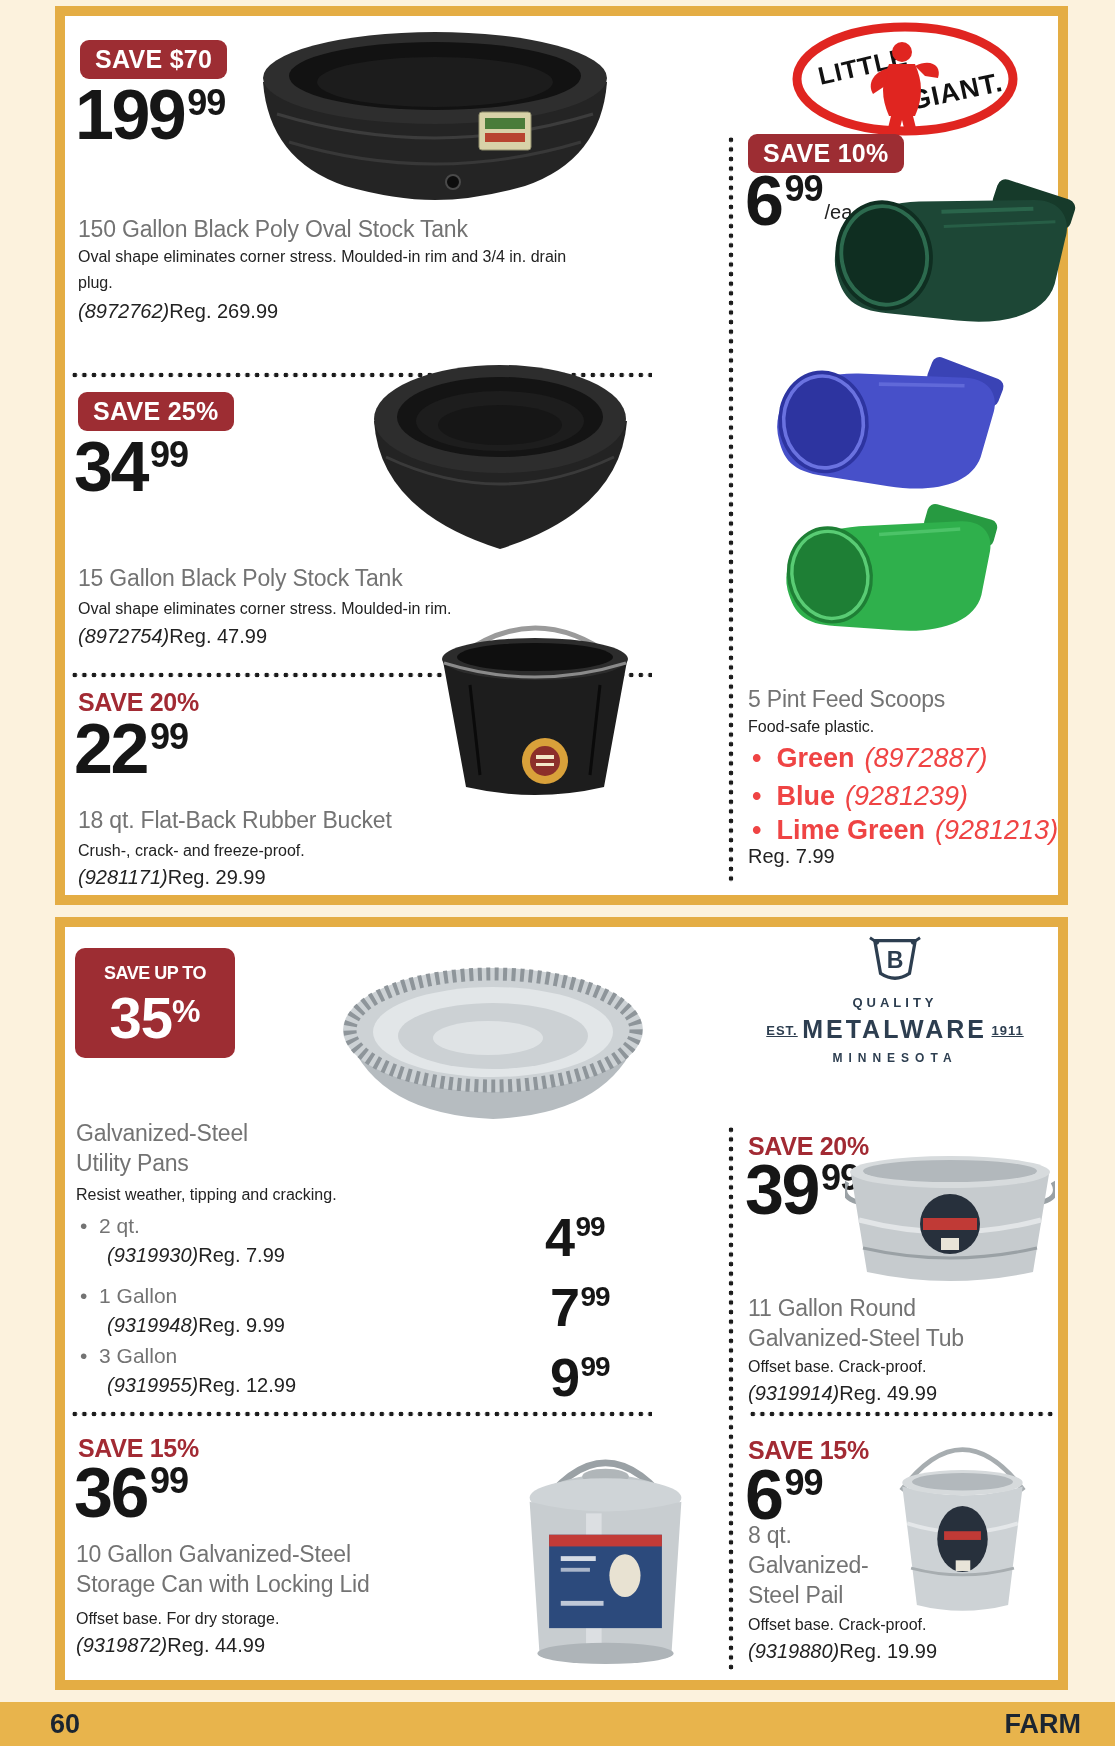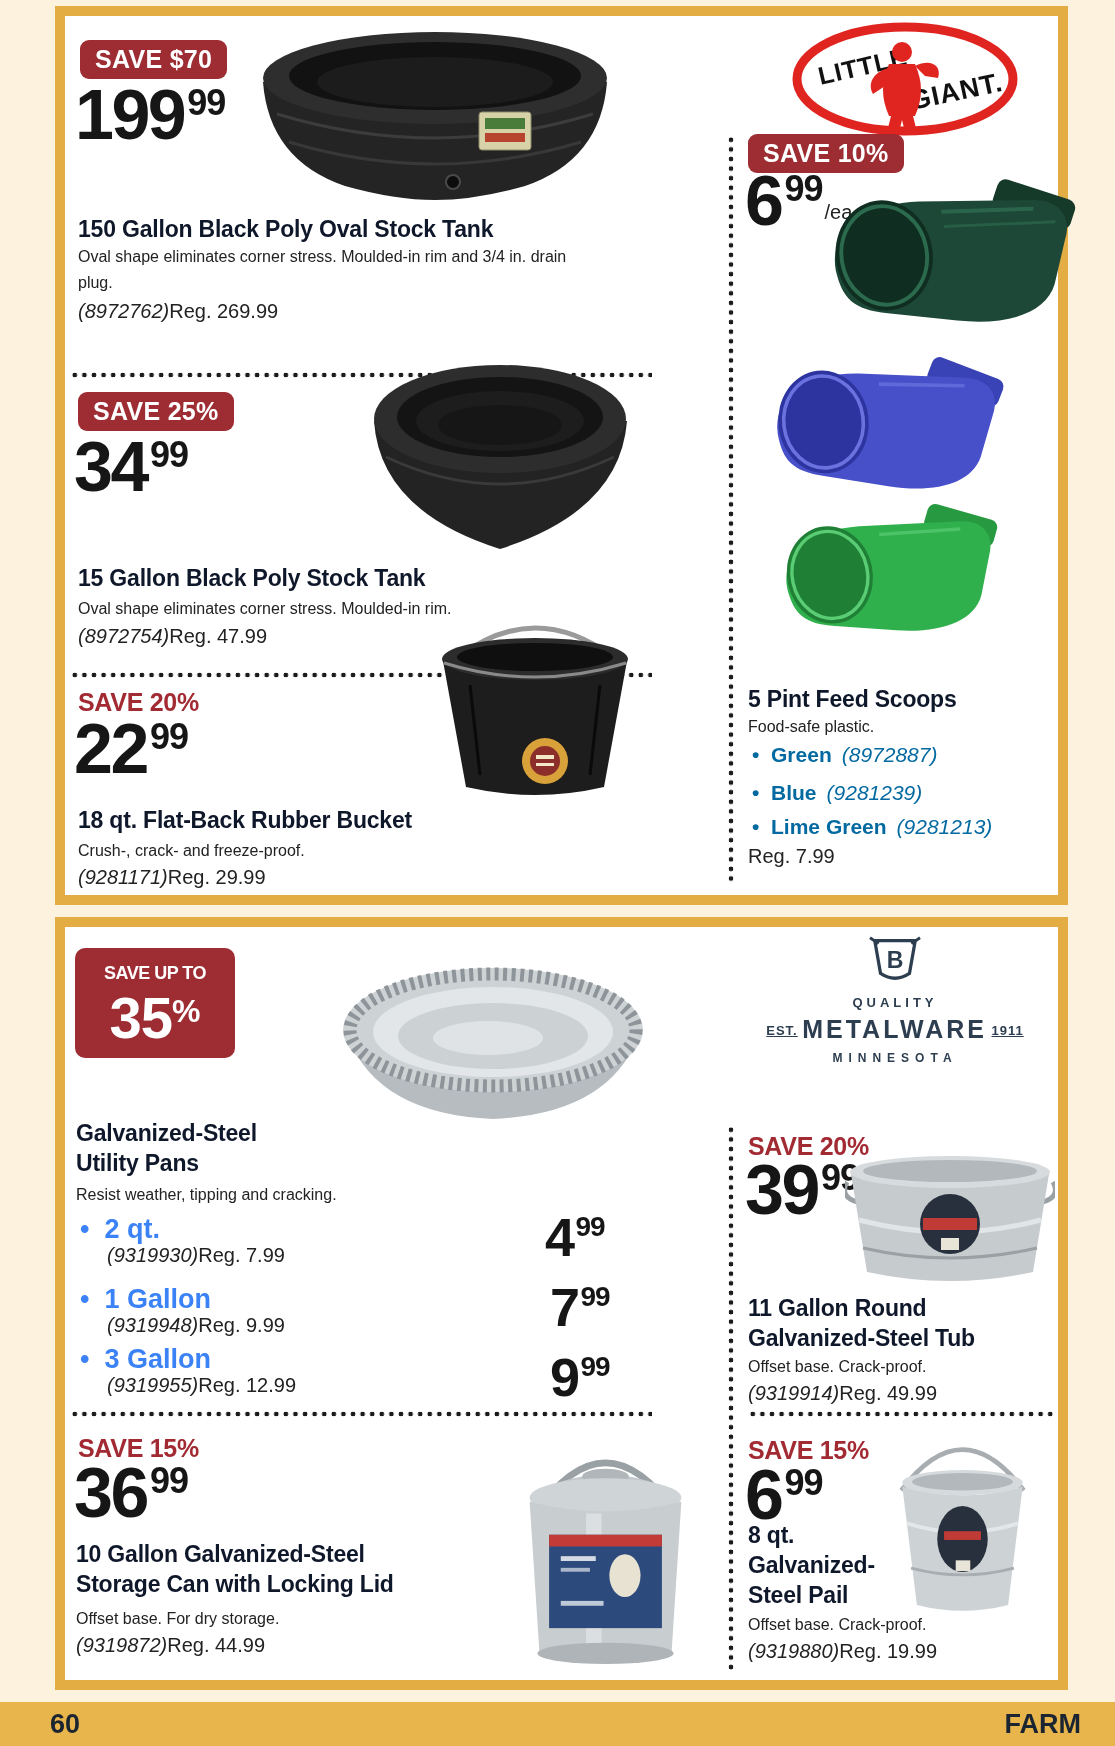--- a/index.html
+++ b/index.html
@@ -9,33 +9,33 @@
   #card1{top:6px;height:899px}
   #card2{top:917px;height:773px}
   .abs{position:absolute}
   .badge{background:#9d2d33;color:#fff;font-weight:800;font-size:25px;padding:5px 15px;border-radius:9px;display:inline-block;letter-spacing:.3px;white-space:nowrap}
   .price{color:#161616;font-weight:800;letter-spacing:-2.5px;line-height:1;display:flex;align-items:flex-start}
   .price .pi{font-size:70px}
   .price .pc{font-size:36px;margin-left:3px;margin-top:5px;letter-spacing:-1px}
   .price.small .pi{font-size:54px}
   .price.small .pc{font-size:28px;margin-top:3px}
   .unit{font-size:20px;font-weight:400;letter-spacing:0;margin-top:36px;margin-left:2px;color:#222}
-  .title{font-weight:700;font-size:23px;color:#0f172a;line-height:30px;letter-spacing:-.2px}
+  .title{font-weight:400;font-size:23px;color:#737373;line-height:30px;letter-spacing:-.2px}
   .desc{font-size:16px;color:#222;line-height:26px}
   .skuline{font-size:20px;color:#222;white-space:nowrap}
   .skuline .sku{font-style:italic}
   .skuline .reg{font-style:normal}
   .save-red{color:#a22a33;font-weight:800;font-size:25px;letter-spacing:-.3px;white-space:nowrap}
   .sep-h{height:6px;background-image:radial-gradient(circle,#1b1b1b 2.1px,rgba(0,0,0,0) 2.6px);background-size:9.6px 6px;background-repeat:repeat-x}
   .sep-v{width:6px;background-image:radial-gradient(circle,#1b1b1b 2.1px,rgba(0,0,0,0) 2.6px);background-size:6px 9.6px;background-repeat:repeat-y}
-  .vrow{font-size:21px;color:#0369a1;white-space:nowrap}
+  .vrow{font-size:27px;color:#ef4444;white-space:nowrap}
   .vrow .vb{font-weight:700}
   .vrow .vb::before{content:"\2022\00a0\00a0";font-weight:700}
   .vrow .sku{font-style:italic;margin-left:10px}
-  .brow{font-size:27px;font-weight:700;color:#3b82f6;white-space:nowrap}
+  .brow{font-size:21px;font-weight:400;color:#737373;white-space:nowrap}
   .brow::before{content:"\2022\00a0\00a0"}
   #badge35{background:#9d2d33;color:#fff;border-radius:10px;width:160px;height:110px;text-align:center}
   #badge35 .l1{font-size:18px;font-weight:800;padding-top:15px;letter-spacing:-.5px}
   #badge35 .l2{font-size:58px;font-weight:800;line-height:54px;letter-spacing:-1px}
   #badge35 .pct{font-size:32px;vertical-align:16px;letter-spacing:0}
   .bh-wrap{width:340px;text-align:center}
   .bh-quality{font-size:13px;font-weight:700;letter-spacing:4px;color:#2d3e50;margin-top:6px}
   .bh-banner{background:#d23b36;color:#fff;font-weight:800;font-size:39px;letter-spacing:1px;width:300px;margin:5px auto 0;padding:3px 0 7px}
   .bh-banner sup{font-size:14px;vertical-align:18px}
   .bh-meta{color:#2d3e50;font-weight:700;margin-top:5px;white-space:nowrap}

